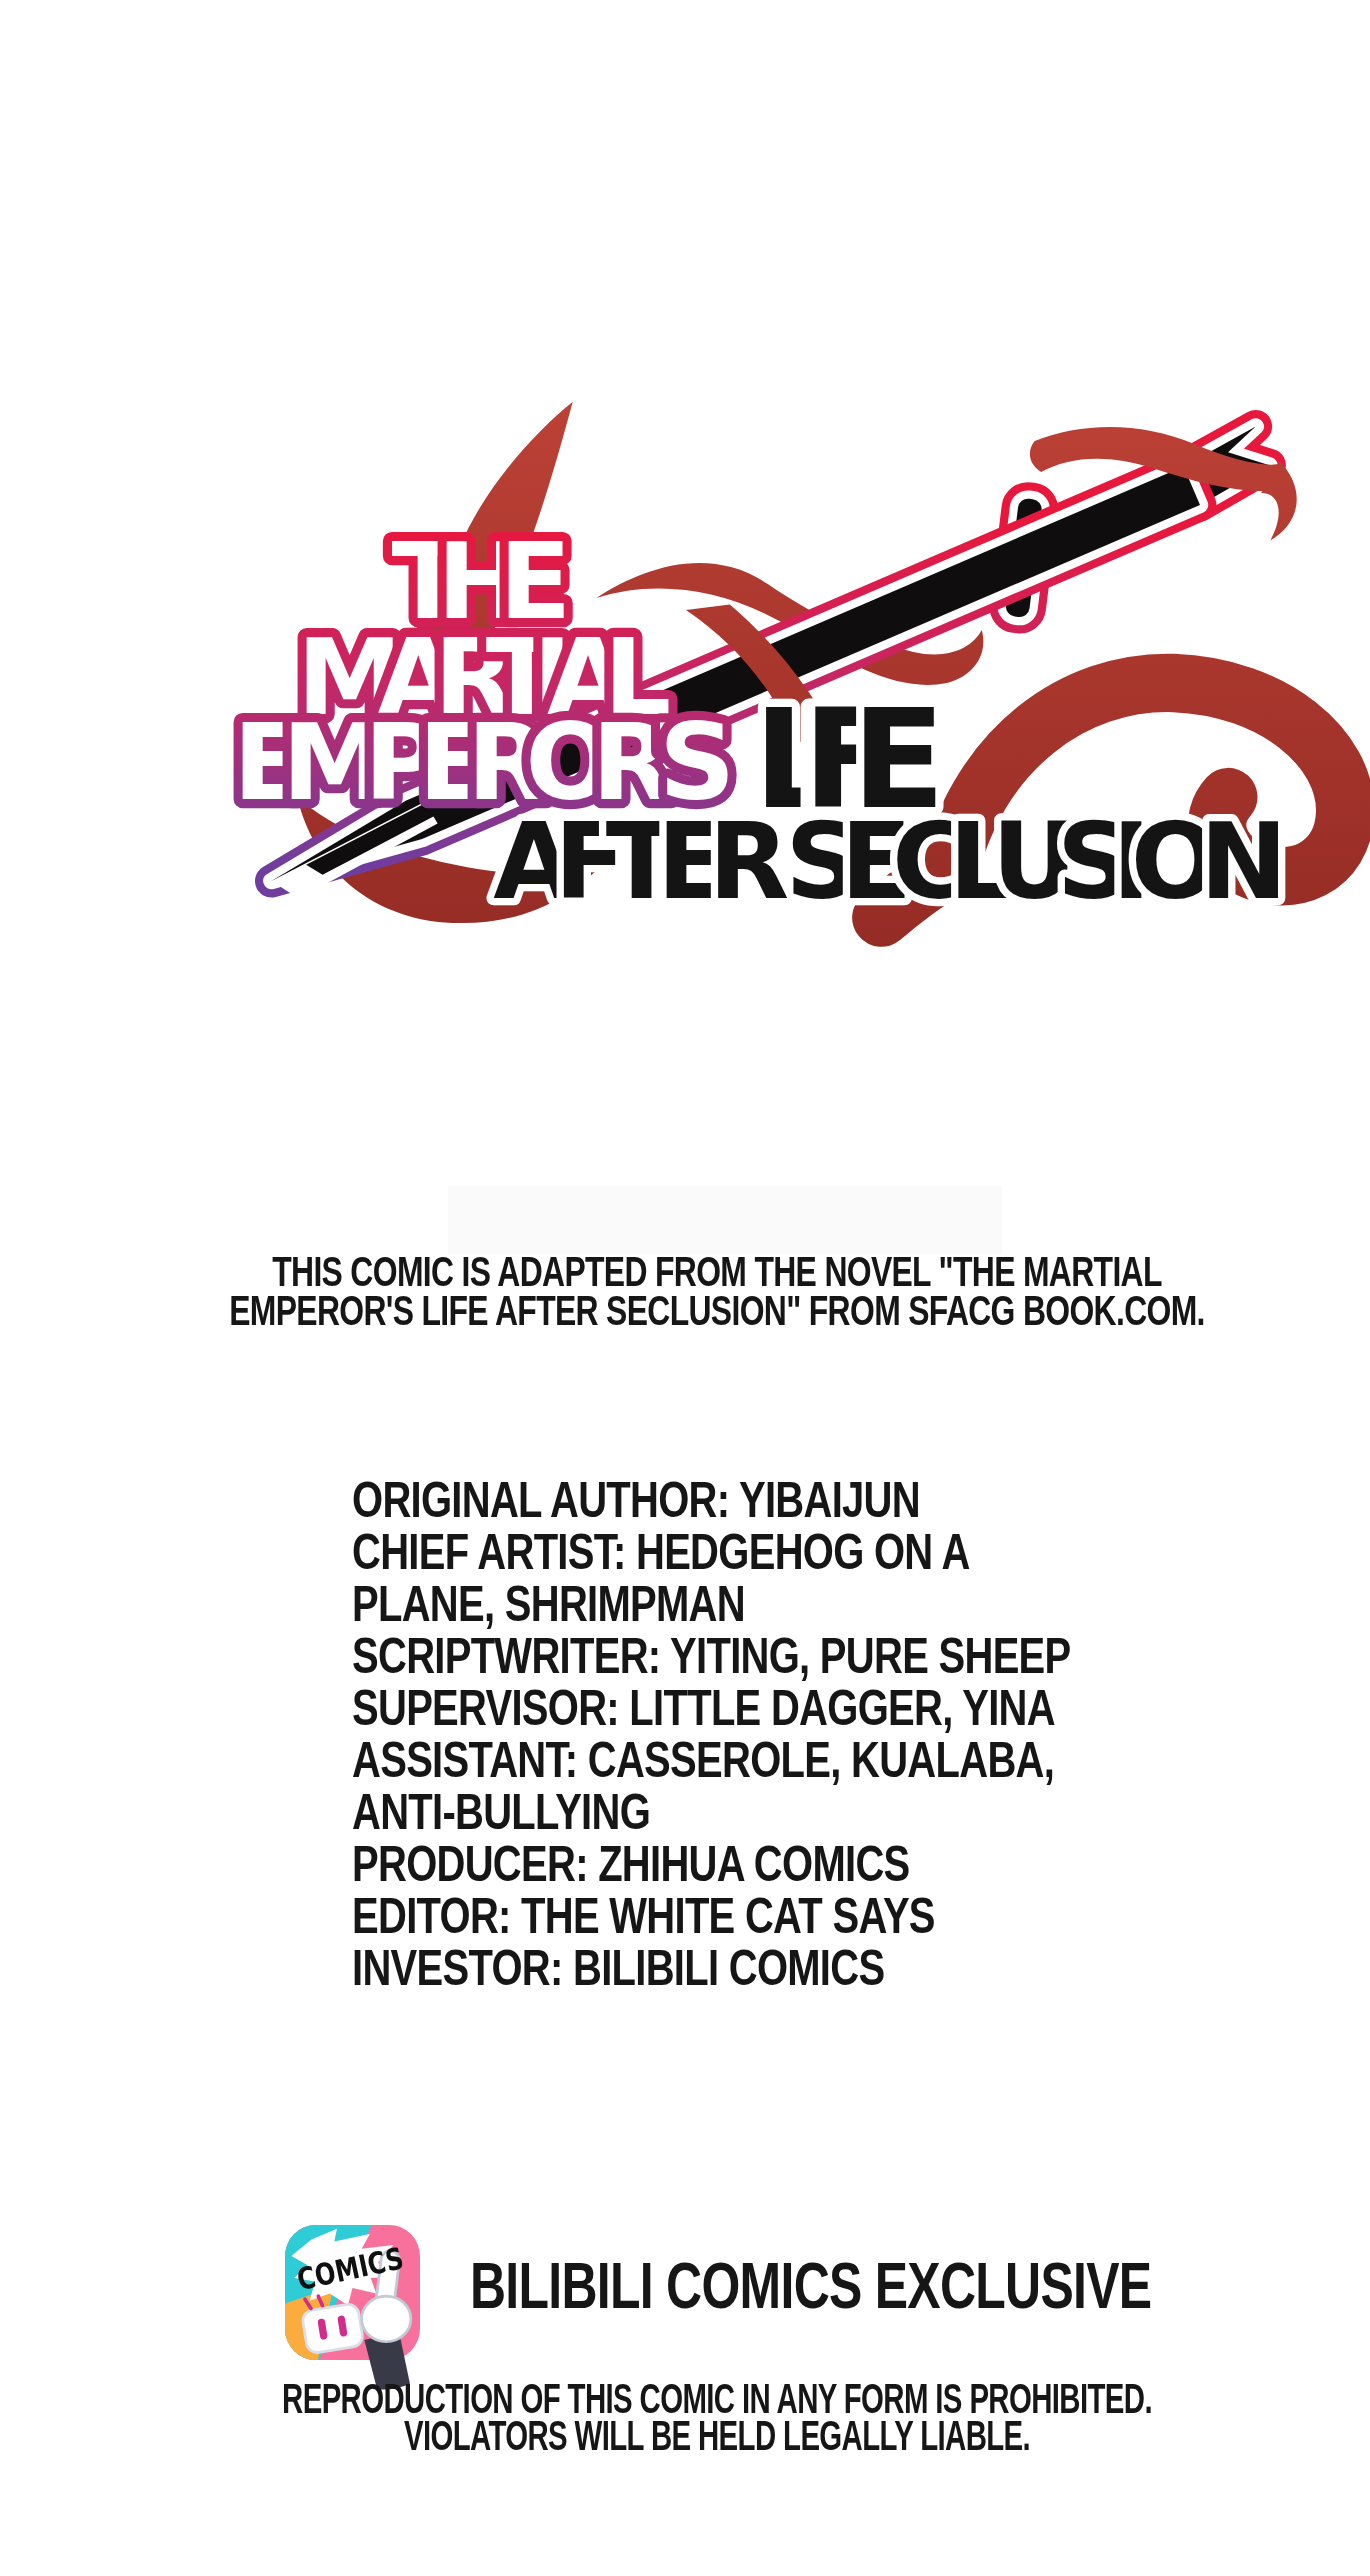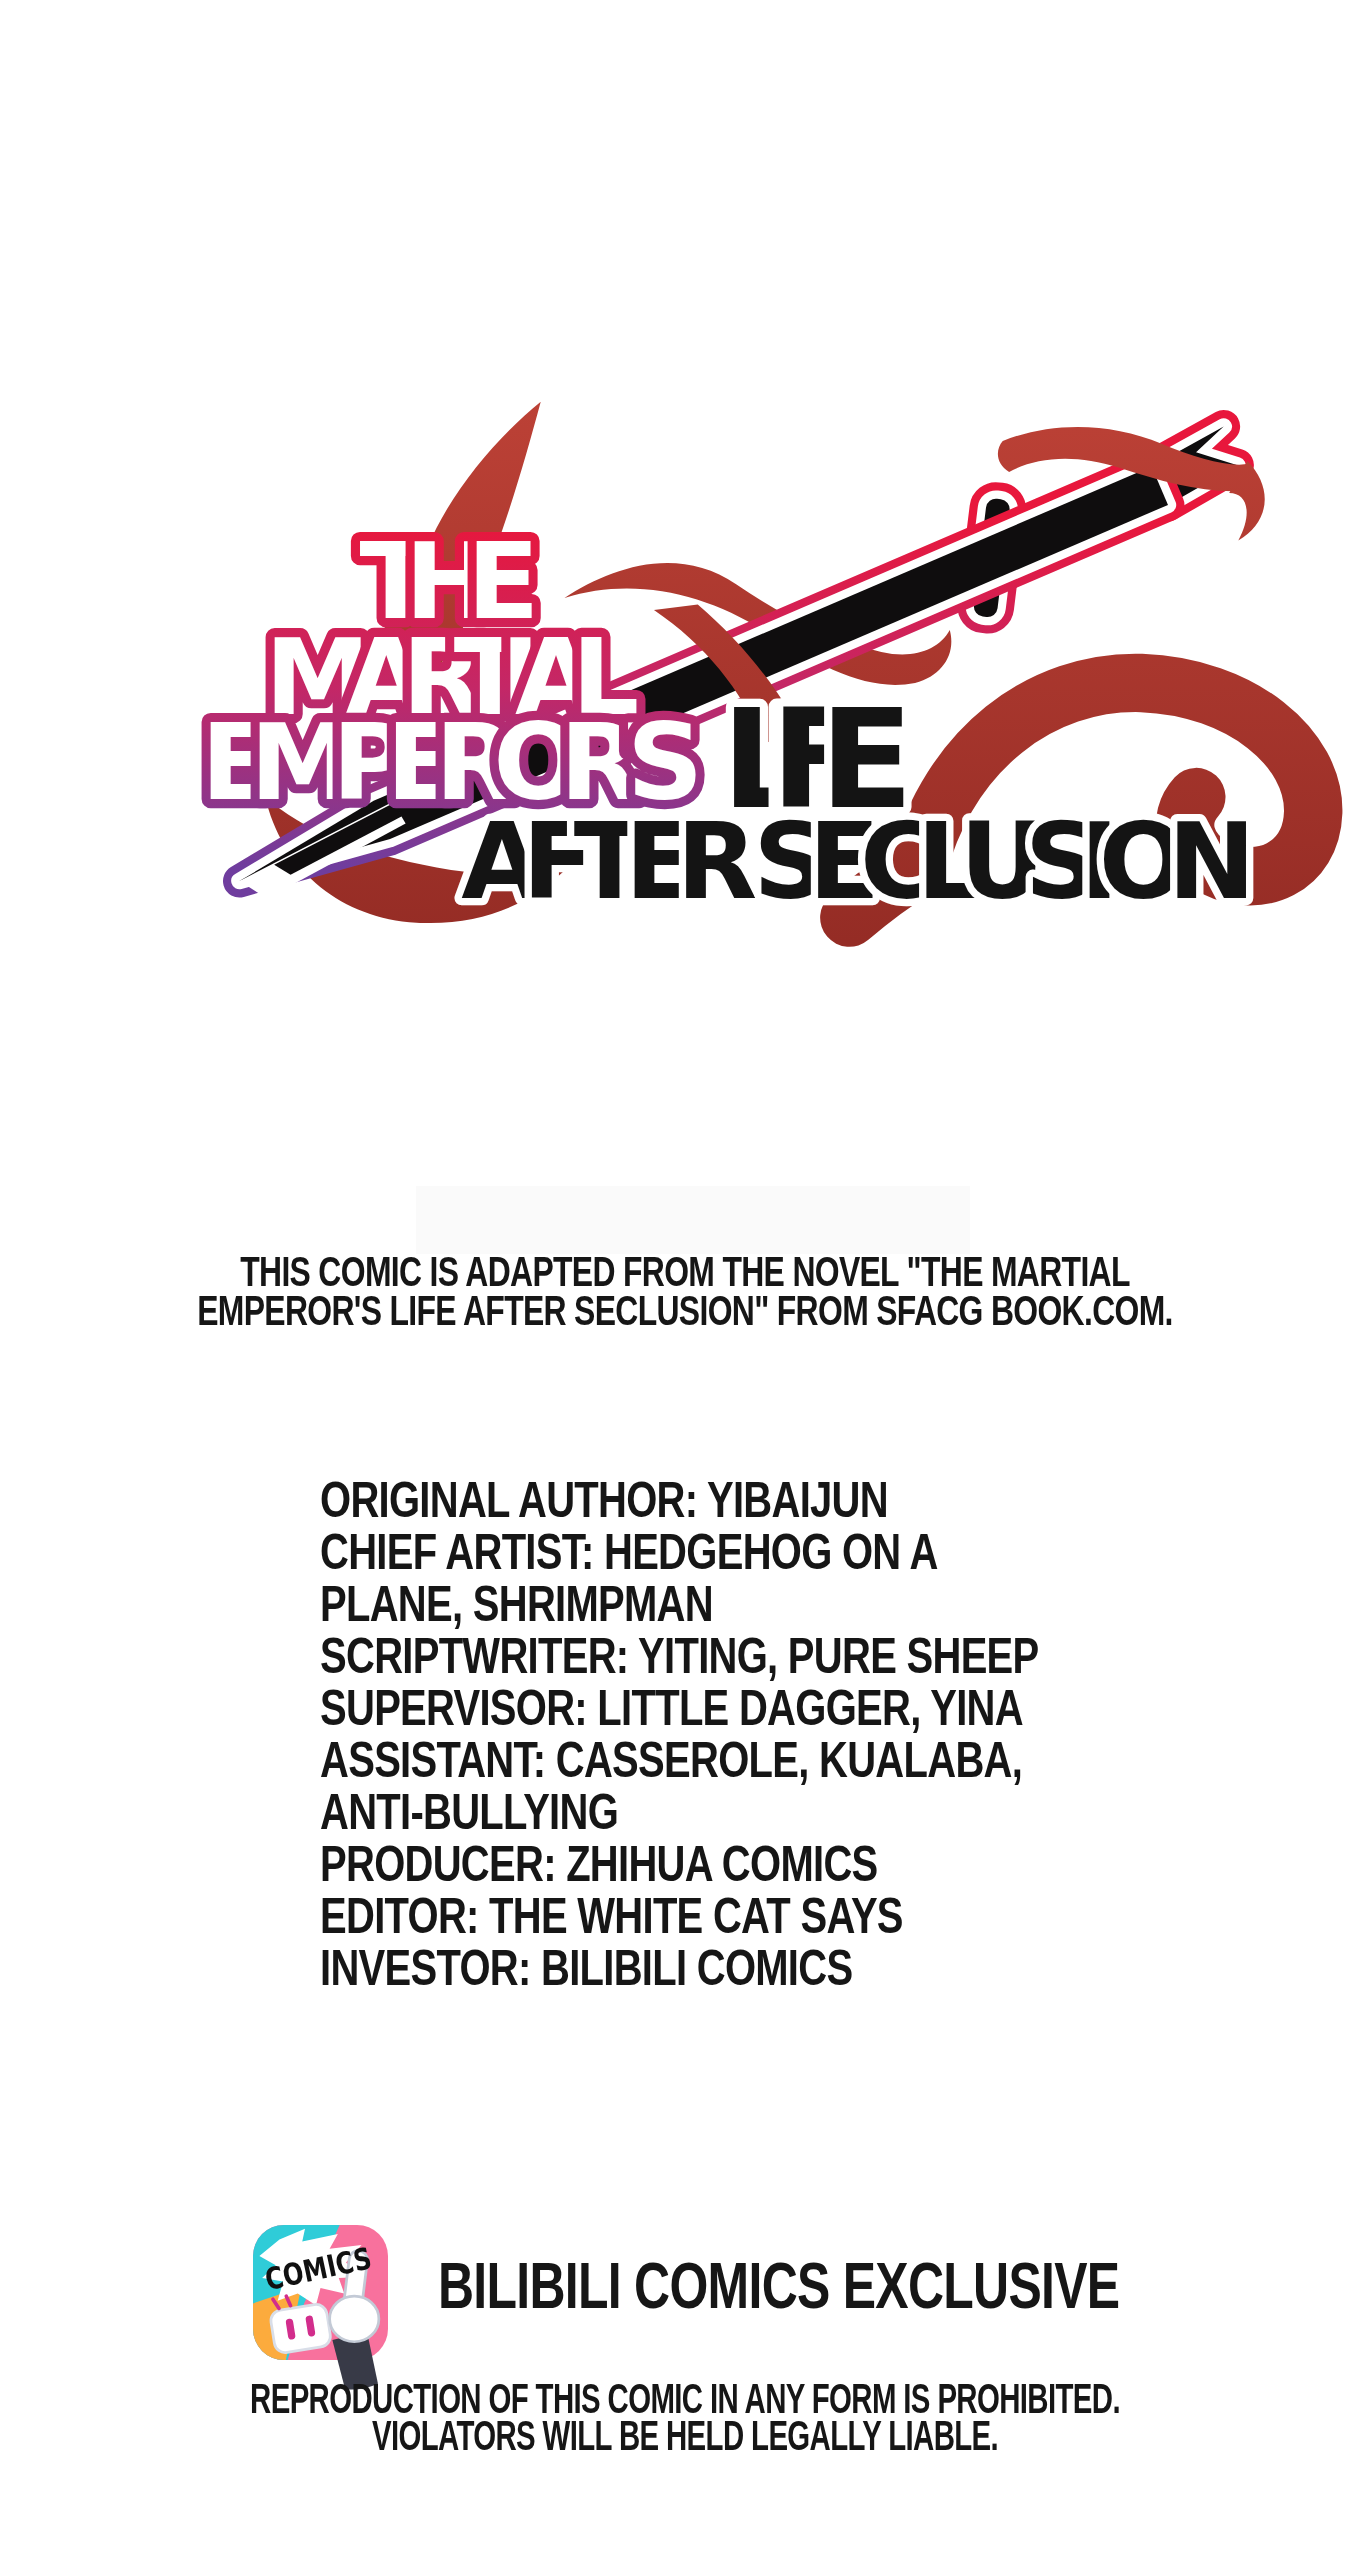--- a/index.html
+++ b/index.html
@@ -1,20 +1,20 @@
 <!DOCTYPE html>
 <html style="font-size:14.6px"><head>
 <meta charset="utf-8">
 <style>
   html,body{margin:0;padding:0;}
   body{
     width:1370px;height:2576px;position:relative;background:#ffffff;
     font-family:"Liberation Sans",sans-serif;overflow:hidden;
   }
-  .page{position:absolute;inset:0;}
+  .page{position:absolute;inset:0;margin-left:32px;}
   .cond{font-weight:700;color:#161616;letter-spacing:-0.9px;}
   .watermark{
     position:absolute;left:416px;top:1186px;width:554px;height:68px;
     background:#fafafa;
   }
   .artwork-svg{position:absolute;left:0;top:0;}
   .adaptation{
     position:absolute;top:1252px;left:0;width:1370px;text-align:center;
     font-size:42px;line-height:39px;transform:scaleX(0.76);
   }

